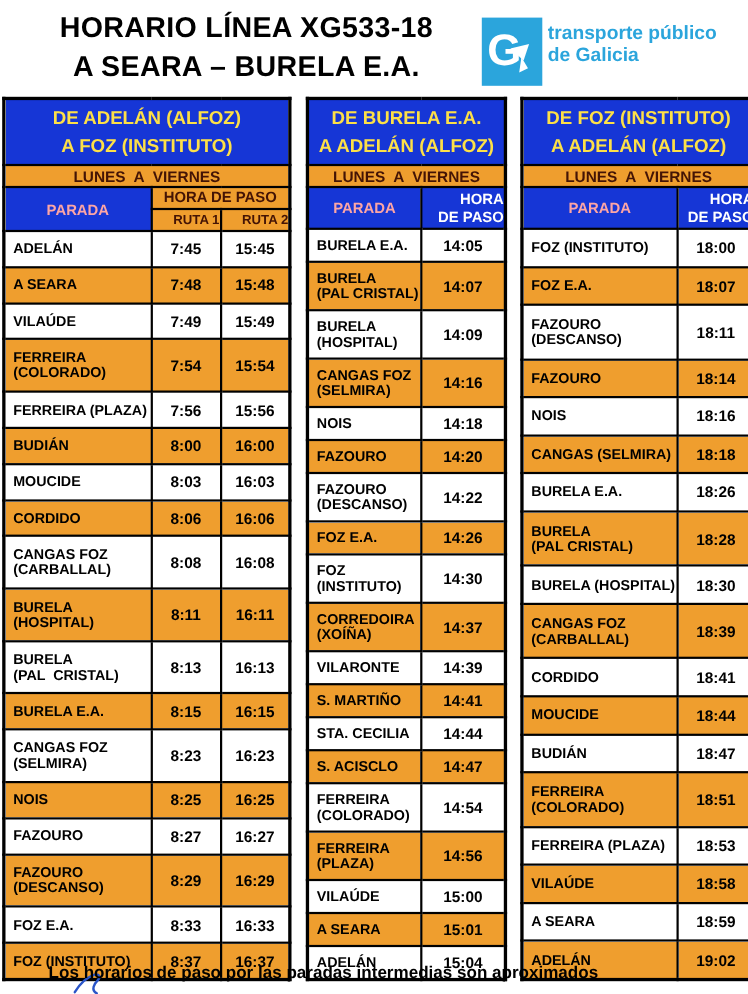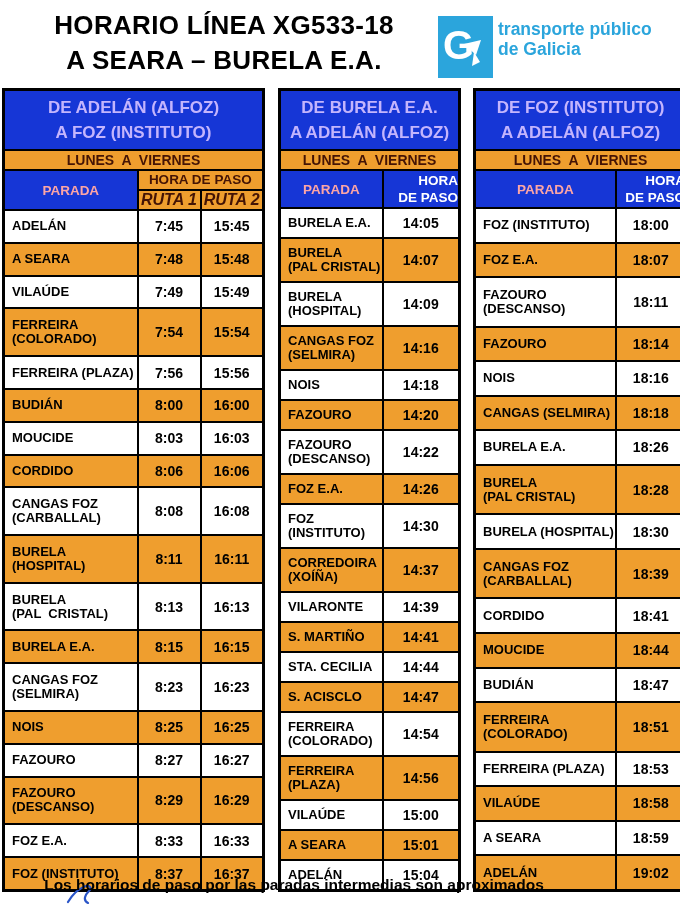--- a/index.html
+++ b/index.html
@@ -25,25 +25,25 @@
   .logo-box svg{position:absolute;left:0;top:0;}
   .logo-text{margin-left:5px;color:var(--logo-blue);font-size:17.5px;line-height:20px;padding-top:3px;}
 
   .tables{position:absolute;top:88px;left:2px;display:flex;}
   table{border-collapse:collapse;table-layout:fixed;border:3px solid #000;}
   table.t1{width:263px;}
   table.t2{width:180px;margin-left:13px;}
   table.t3{width:212px;margin-left:12px;}
   th,td{border:2px solid #000;padding:0;overflow:hidden;}
 
-  .cell-title{background:var(--blue);color:#c4b5fd;text-align:center;font-size:17px;line-height:25px;padding:4px 0;}
+  .cell-title{background:var(--blue);color:#fde047;text-align:center;font-size:17px;line-height:25px;padding:4px 0;}
   .cell-days{background:var(--orange);color:var(--maroon);text-align:center;font-size:14px;line-height:16px;padding:1px 0;white-space:pre;}
   .cell-parada{background:var(--blue);color:#fca5a5;text-align:center;font-size:13.5px;}
   .cell-hora-orange{background:var(--orange);color:var(--maroon);text-align:center;font-size:13.5px;line-height:16px;padding:1px 0;}
-  .cell-ruta{background:var(--orange);color:var(--maroon);text-align:center;font-size:16px;line-height:16px;padding:1px 0;font-style:italic;}
+  .cell-ruta{background:var(--orange);color:var(--maroon);text-align:right;font-size:12px;line-height:16px;padding:1px 0;}
   .cell-hora-blue{background:var(--blue);color:#fff;text-align:right;font-size:13.5px;line-height:17px;white-space:pre;padding:1px 0;}
 
   tbody td{font-size:13px;line-height:14px;}
   tbody td.stop{text-align:left;padding-left:7px;padding-right:3px;white-space:pre;}
   tbody td.time{text-align:center;font-size:14px;}
   table.t1 tbody td{padding-top:7.5px;padding-bottom:7.5px;}
   table.t2 tbody td{padding-top:7px;padding-bottom:7px;}
   table.t3 tbody td{padding-top:8px;padding-bottom:8px;}
   tbody tr:nth-child(even){background:var(--orange);}
 

